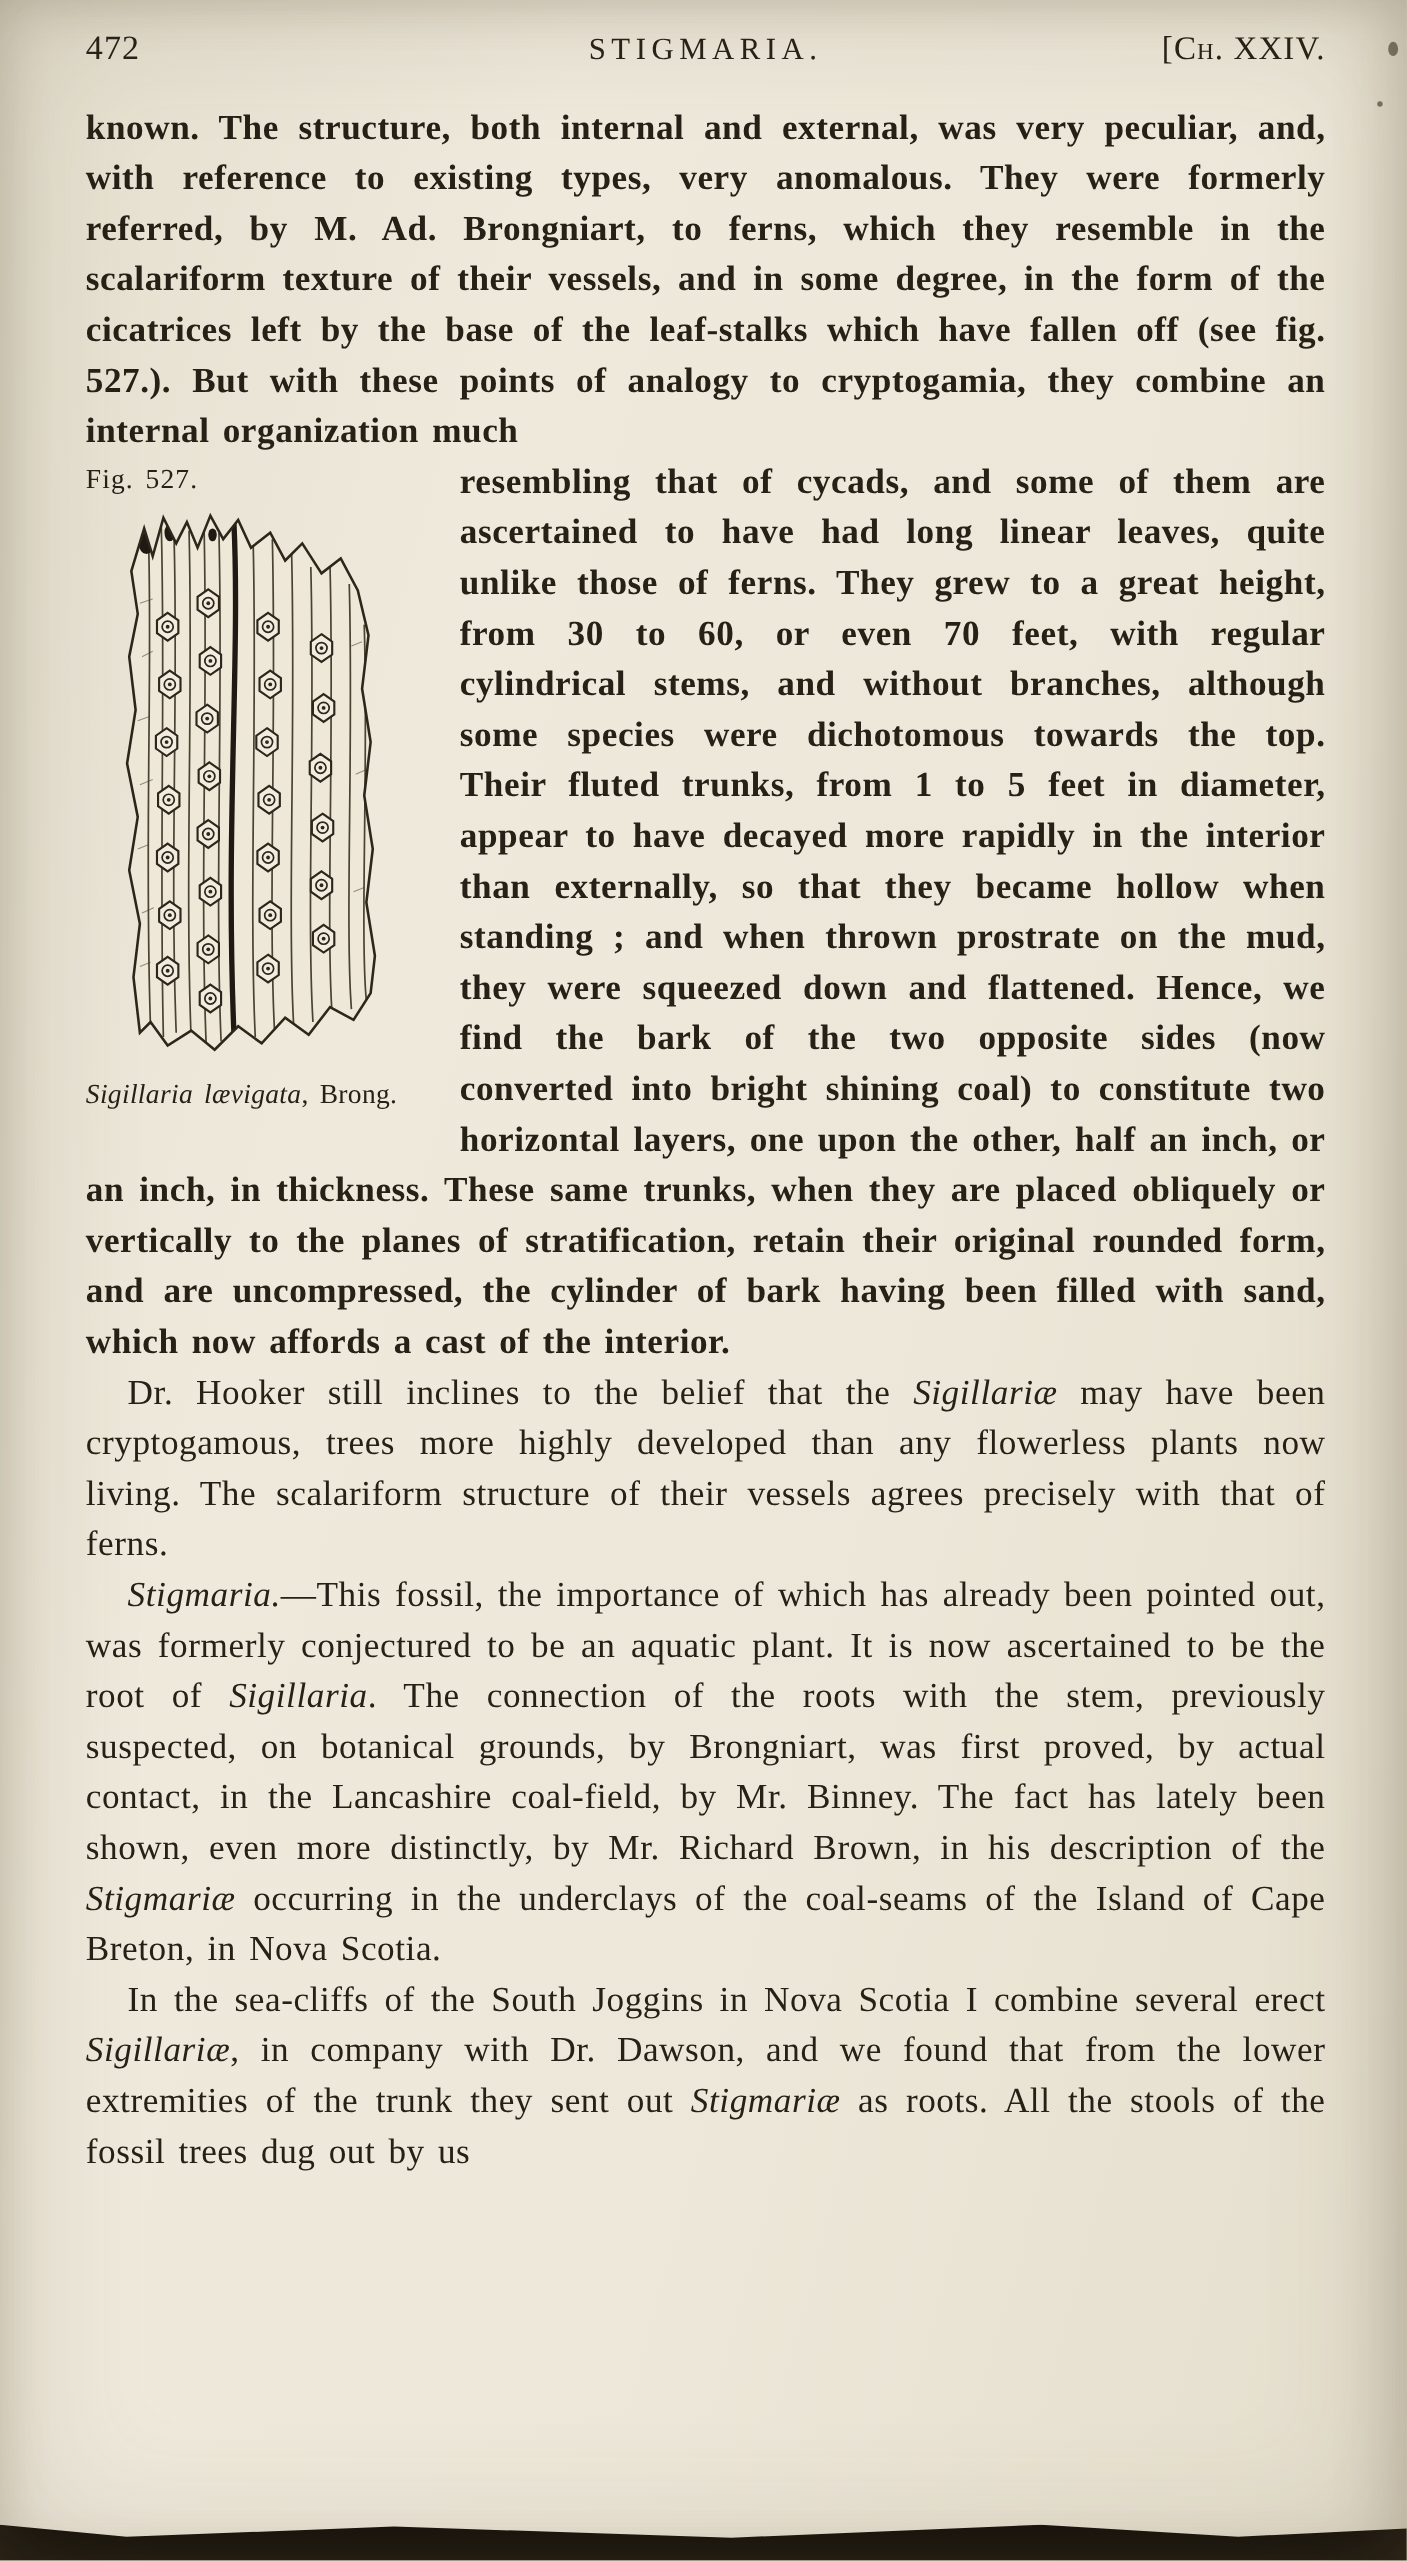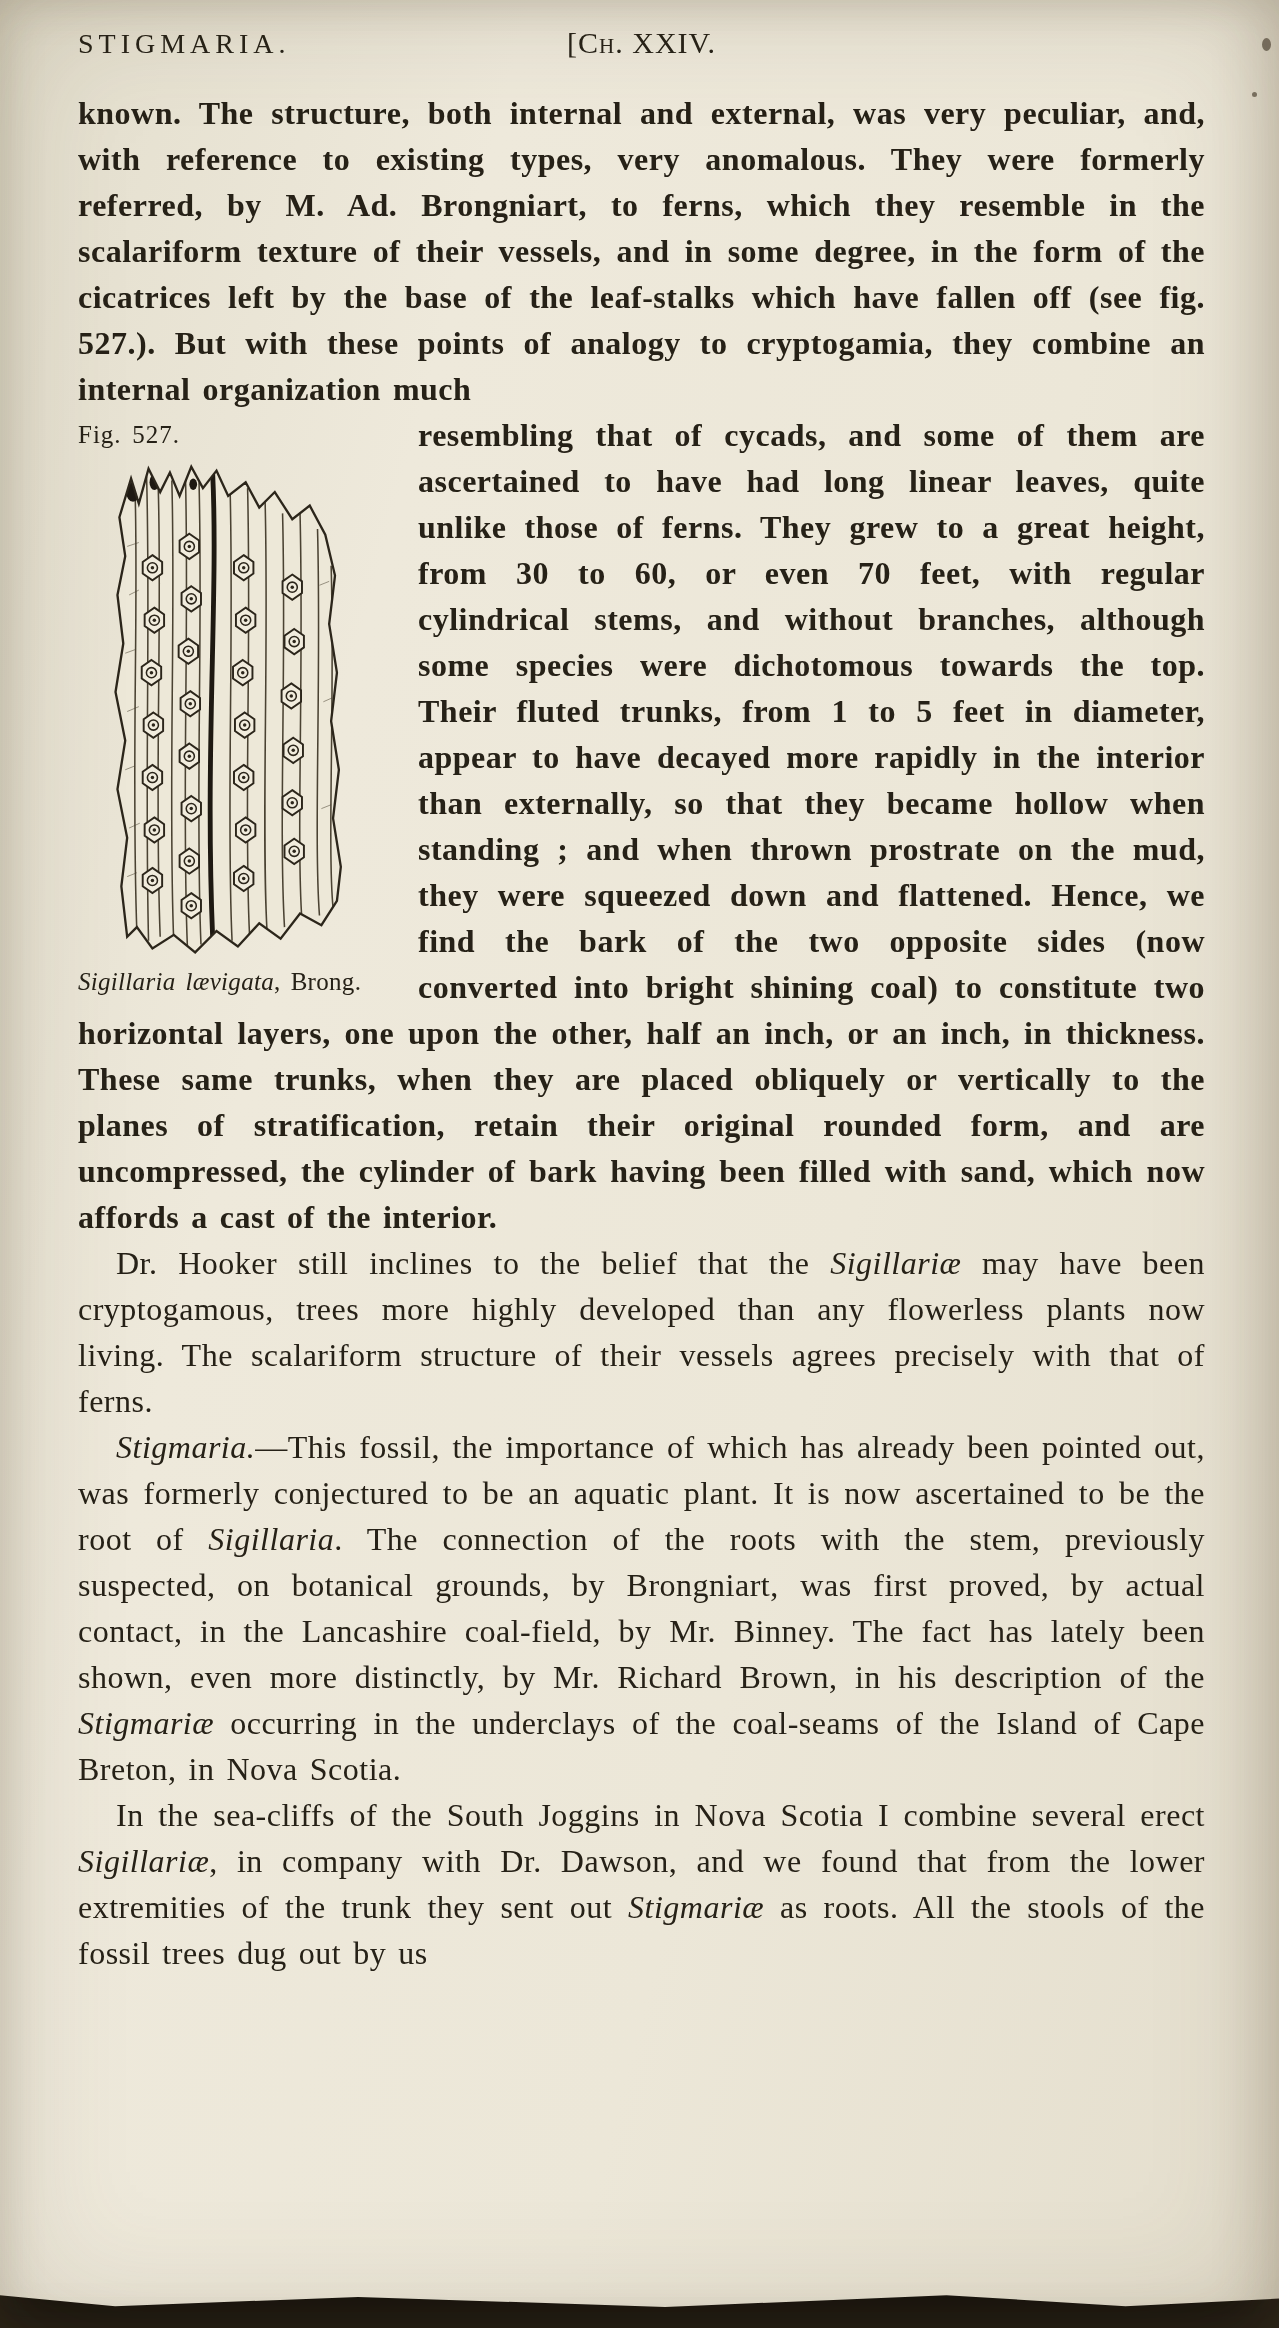--- a/index.html
+++ b/index.html
@@ -58,41 +58,42 @@
   }
   .figlabel{
     font-size:25px;
     letter-spacing:1px;
     margin:0 0 12px 0;
     line-height:1;
   }
   svg.engraving{display:block;margin:0 auto;width:272px;height:505px;}
   figcaption.figcaption{
     font-size:25px;
-    margin-top:4px;
+    margin-top:16px;
     line-height:1.1;
     letter-spacing:.3px;
   }
   
   .scan-edge{
     position:absolute;left:0;right:0;bottom:0;height:42px;
     background:#17130d;
     clip-path:polygon(0 22%,9% 48%,28% 26%,52% 50%,74% 22%,88% 48%,100% 30%,100% 100%,0 100%);
   }
   .speck{position:absolute;background:#433a2c;border-radius:50%;opacity:.65;}
   .speck-a{top:38px;right:8px;width:9px;height:13px;}
   .speck-b{top:92px;right:22px;width:5px;height:5px;}
 </style>
 </head>
 <body>
 
 <div class="page">
   <div class="content">
 
     <header class="running-head">
+      <span class="pagenum">472</span>
       <span class="runtitle">STIGMARIA.</span>
       <span class="chapref">[Ch. XXIV.</span>
     </header>
 
     <main>
       <p class="noindent"><span>known.  The structure, both internal and external, was very peculiar, and, with reference to existing types, very anomalous.  They were formerly referred, by M. Ad. Brongniart, to ferns, which they resemble in the scalariform texture of their vessels, and in some degree, in the form of the cicatrices left by the base of the leaf-stalks which have fallen off (see fig. 527.).  But with these points of analogy to cryptogamia, they combine an internal organization much</span></p>
 
       <div class="figwrap">
         <figure class="plate">
           <div class="figlabel">Fig. 527.</div>

